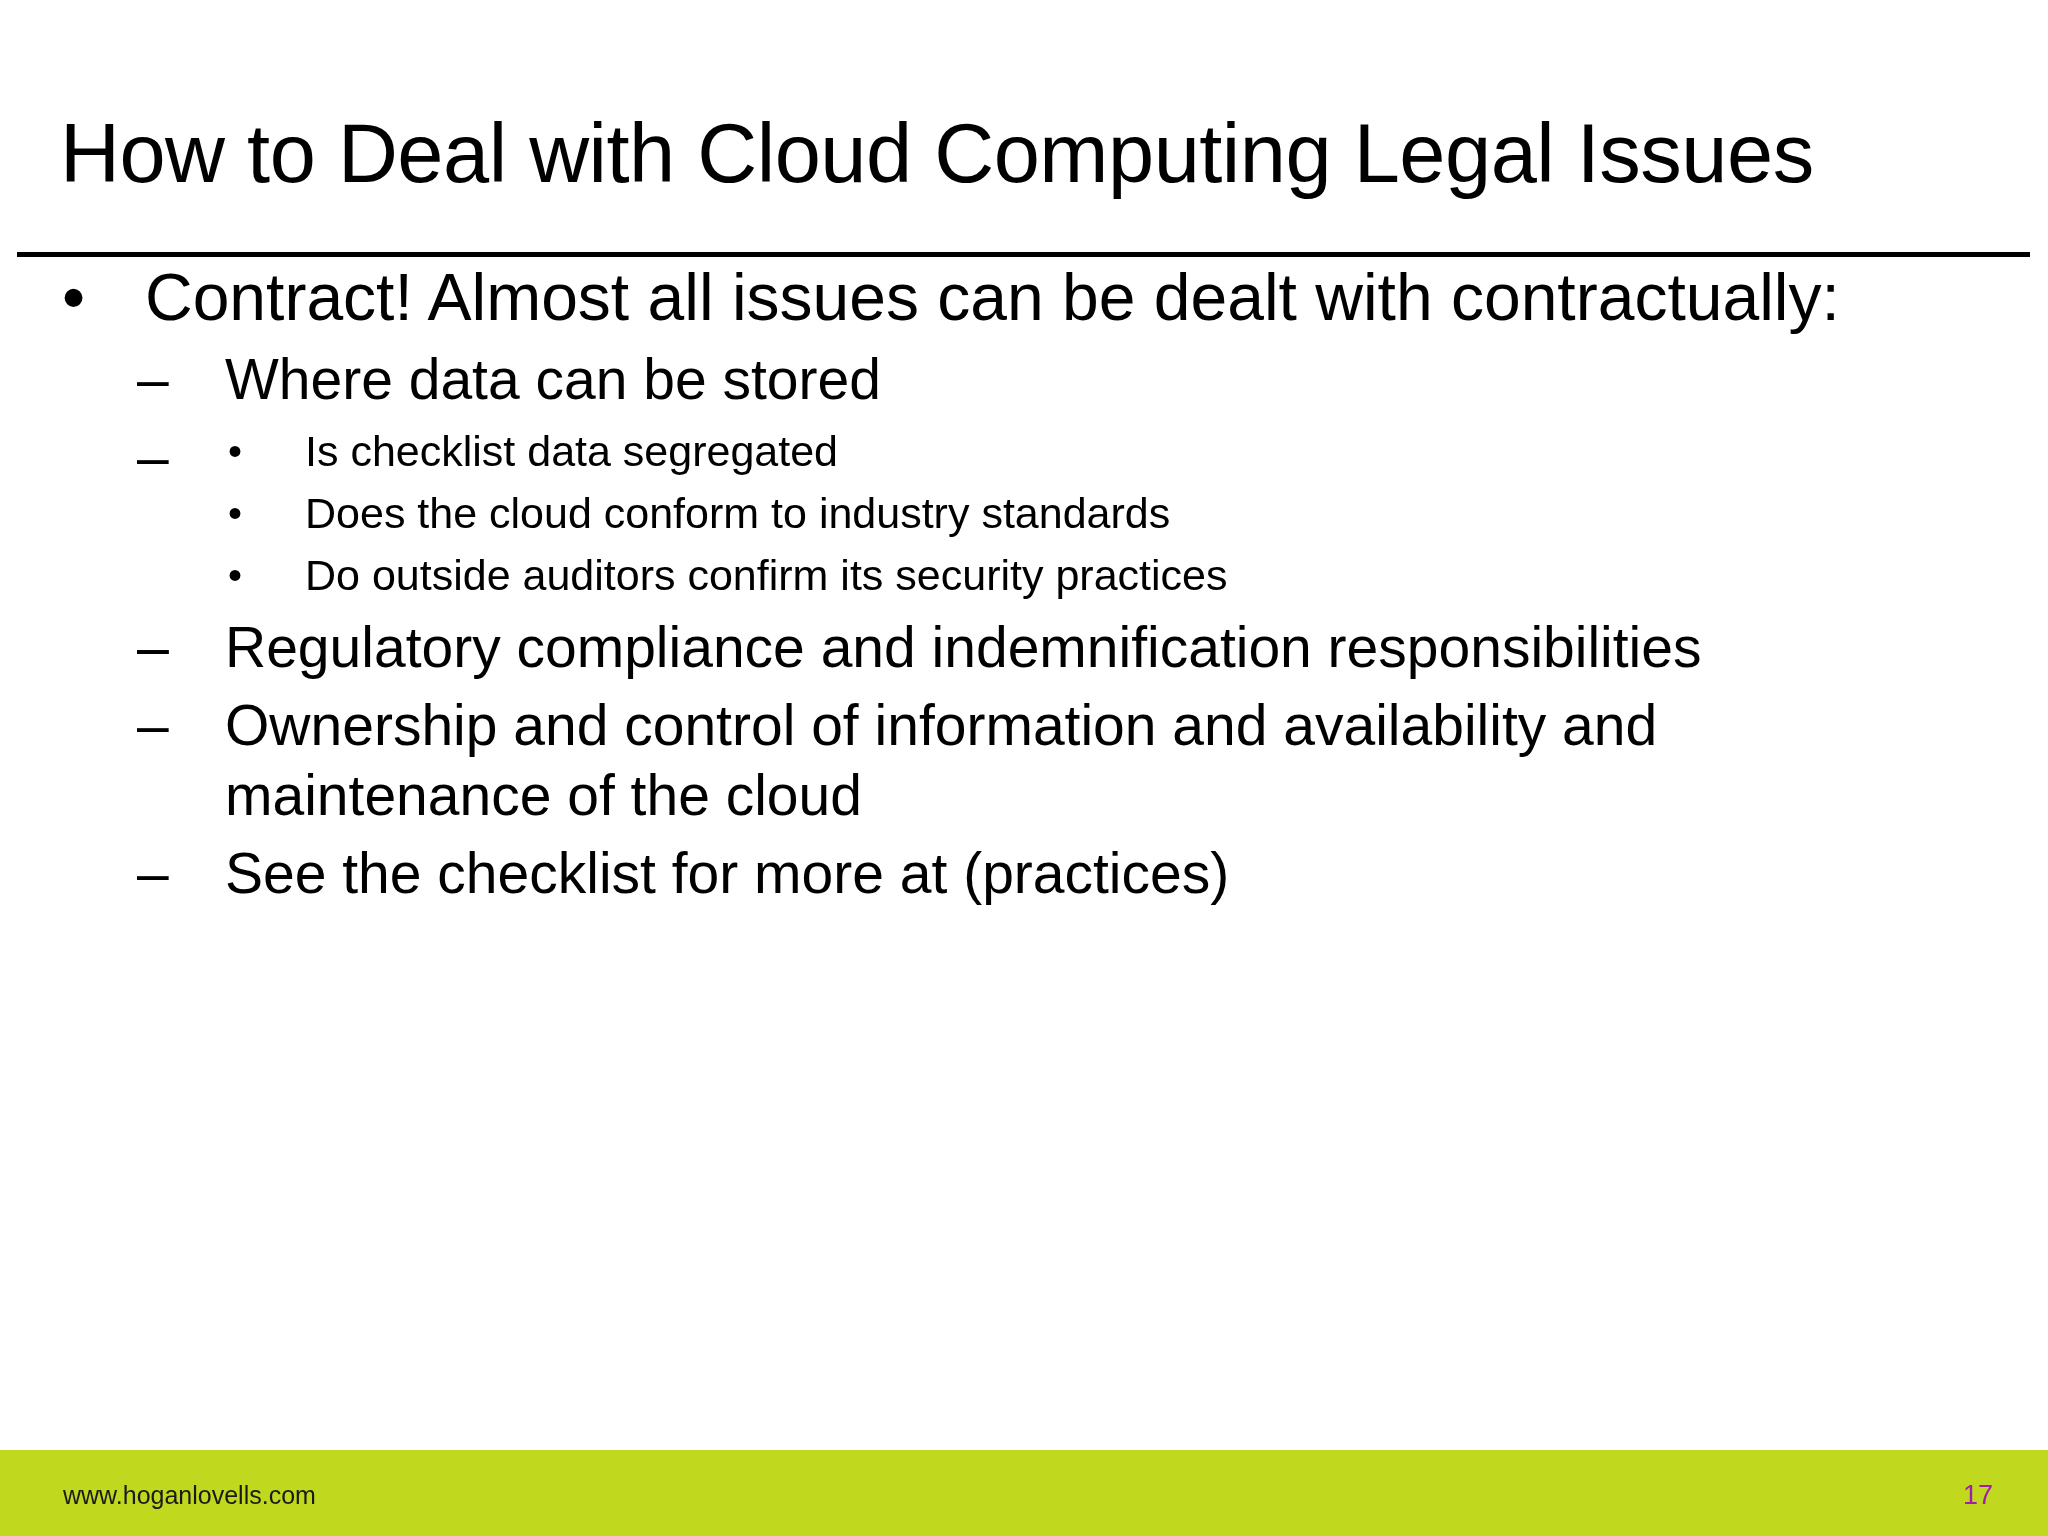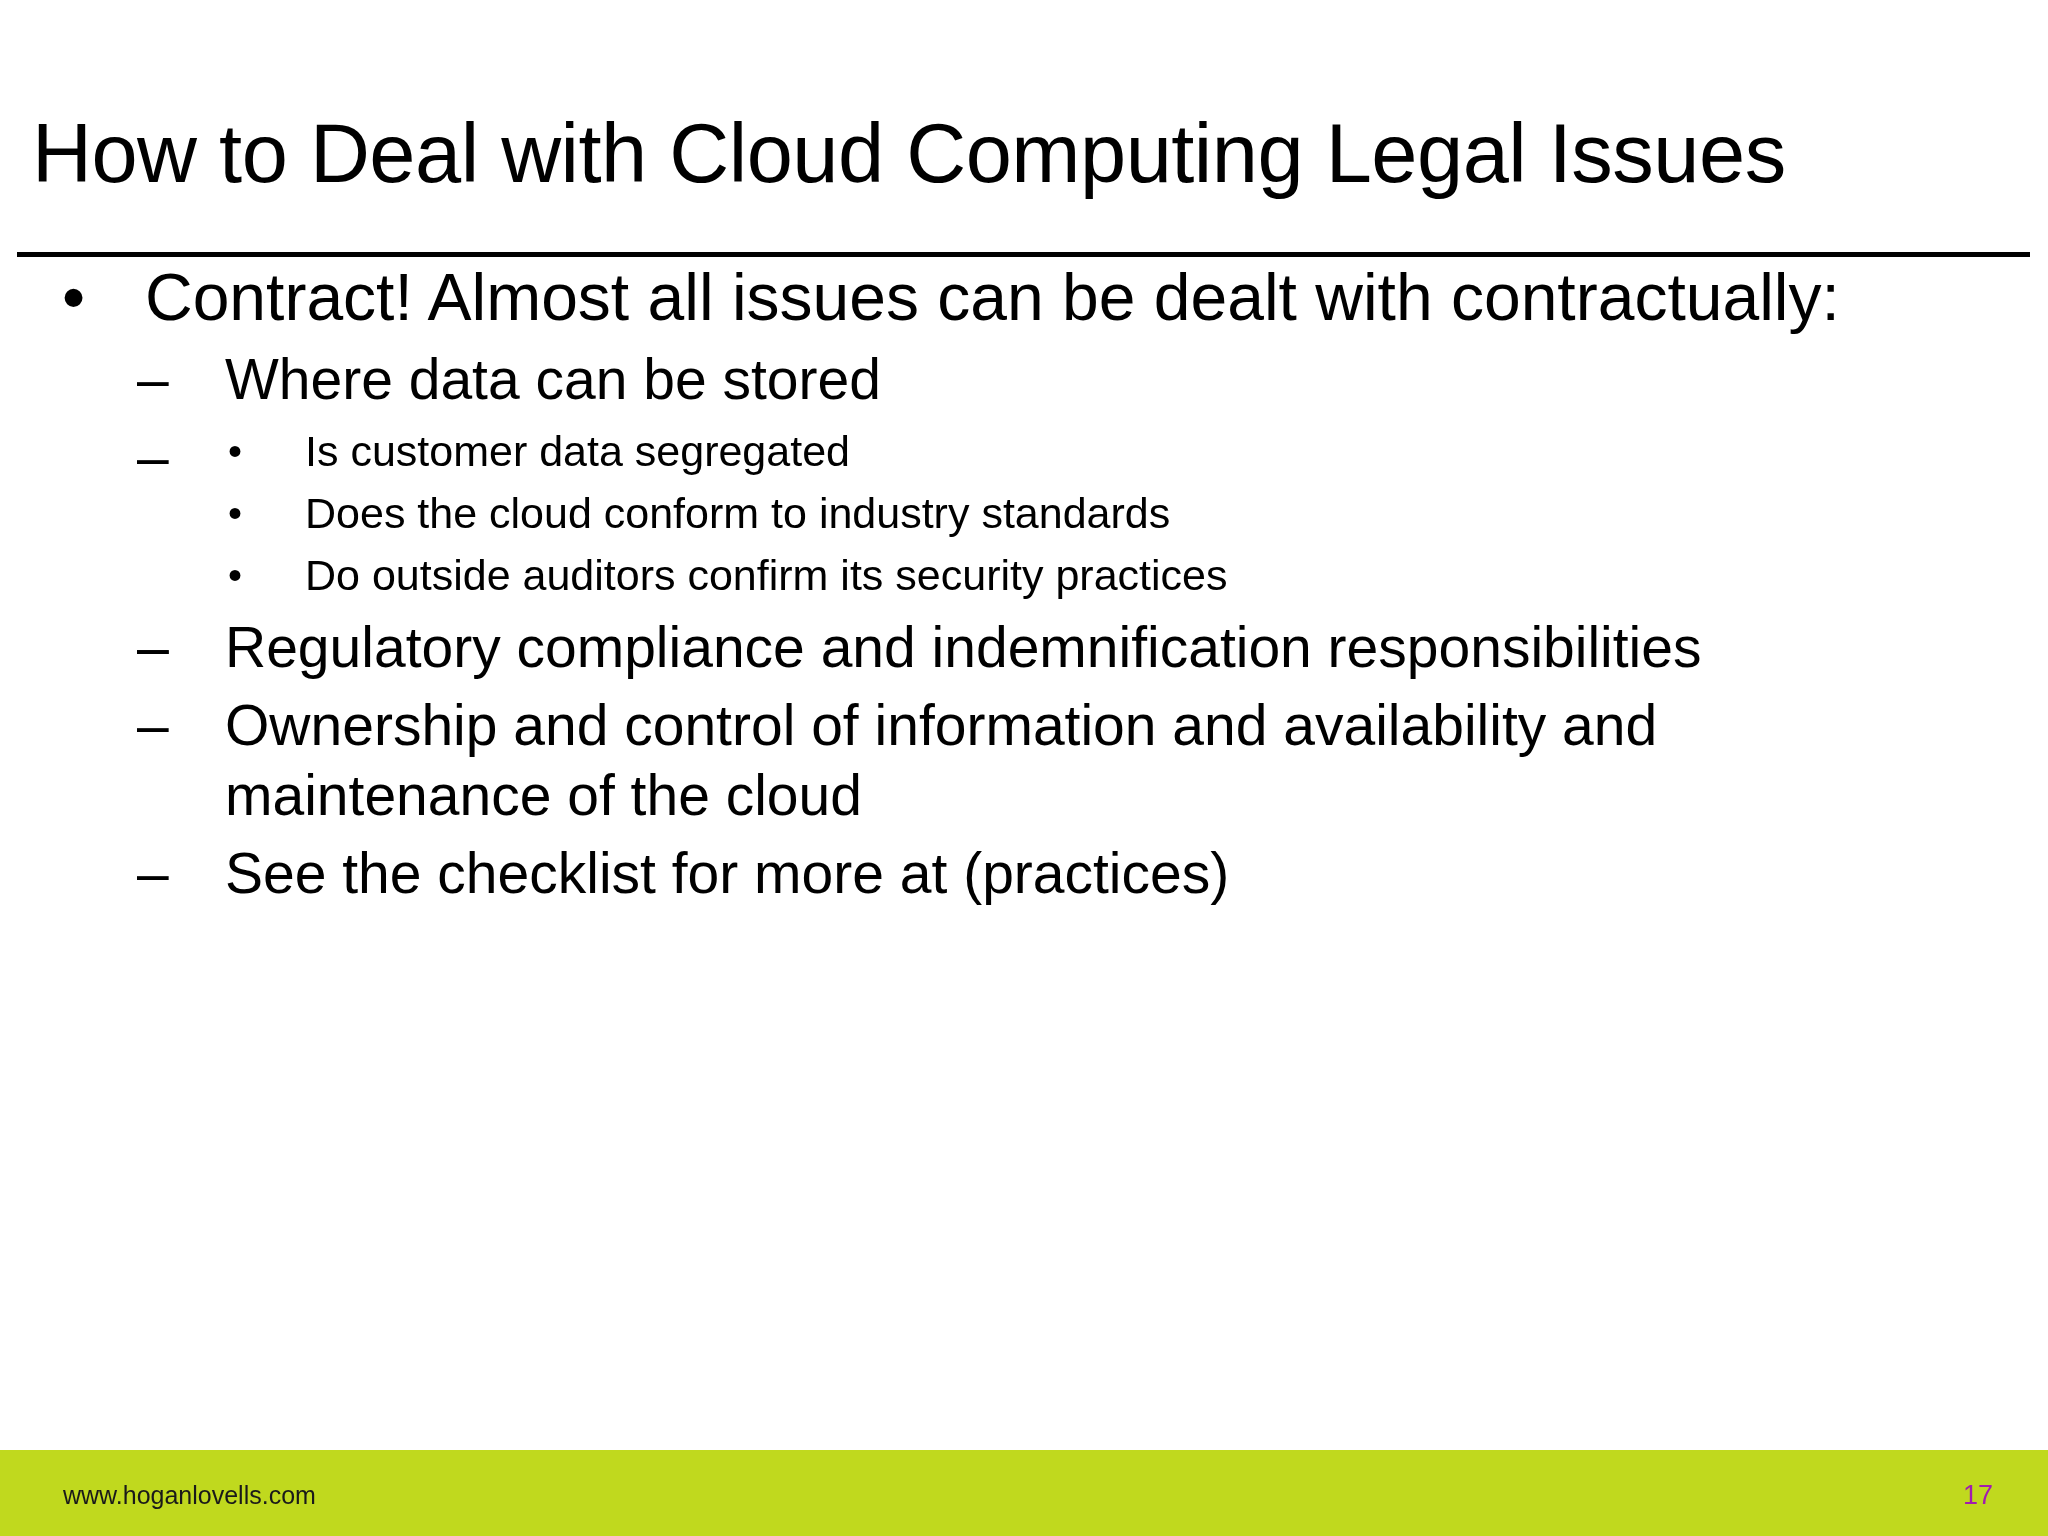--- a/index.html
+++ b/index.html
@@ -27,21 +27,21 @@
   
   .title-block {
     position: absolute;
     left: 0;
     top: 104px;
     width: 2048px;
     height: 150px;
   }
   .slide-title {
     position: absolute;
-    left: 32px;
+    left: 60px;
     top: 0;
     width: 1984px;
     font-size: 83px;
     line-height: 100px;
     font-weight: 400;
     letter-spacing: -0.5px;
     white-space: nowrap;
     color: #000000;
   }
   .title-rule {
@@ -165,21 +165,21 @@
       <span>Where data can be stored</span>
     </div>
 
     <div class="bullet lvl2">
       <span class="marker">–</span>
     </div>
 
     <div class="sub-group">
       <div class="bullet lvl3">
         <span class="marker">•</span>
-        <span>Is customer data segregated</span>
+        <span>Is checklist data segregated</span>
       </div>
       <div class="bullet lvl3">
         <span class="marker">•</span>
         <span>Does the cloud conform to industry standards</span>
       </div>
       <div class="bullet lvl3">
         <span class="marker">•</span>
         <span>Do outside auditors confirm its security practices</span>
       </div>
     </div>

